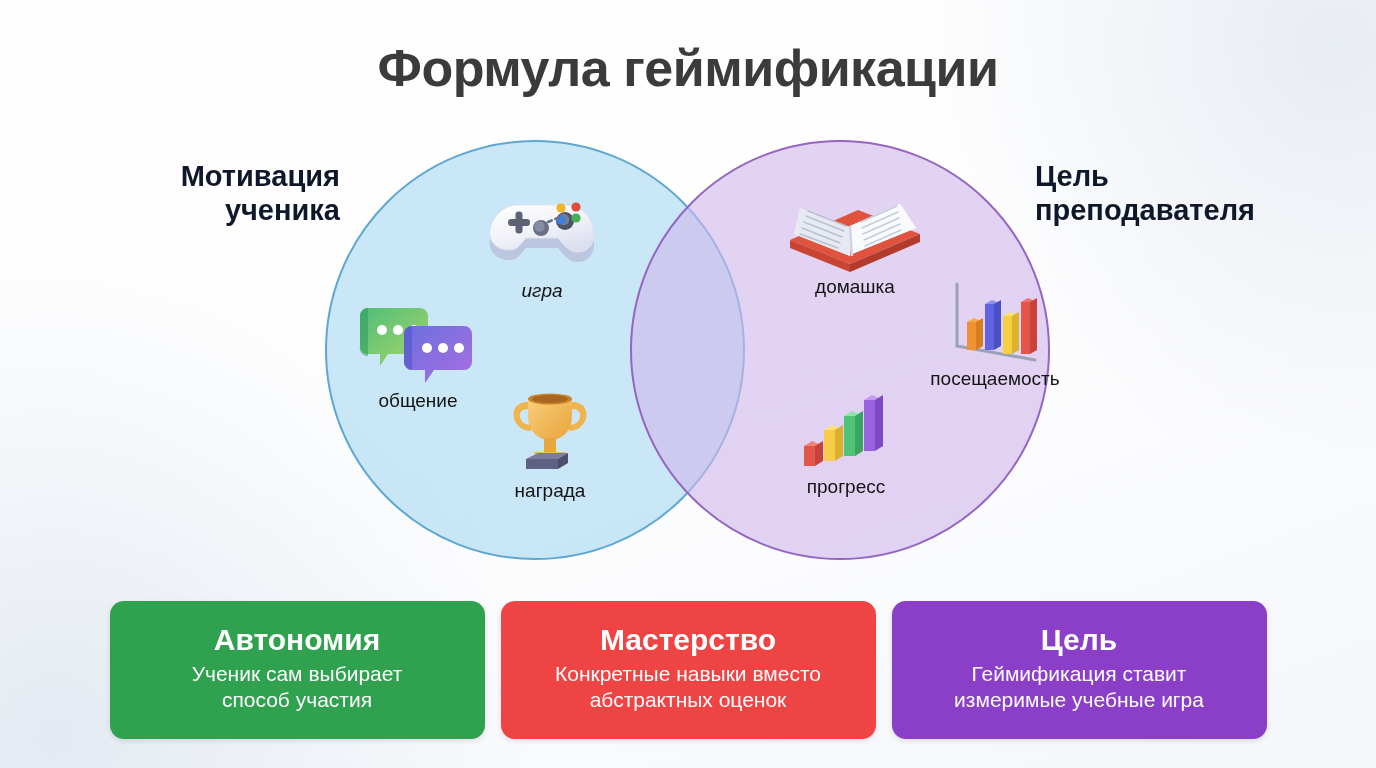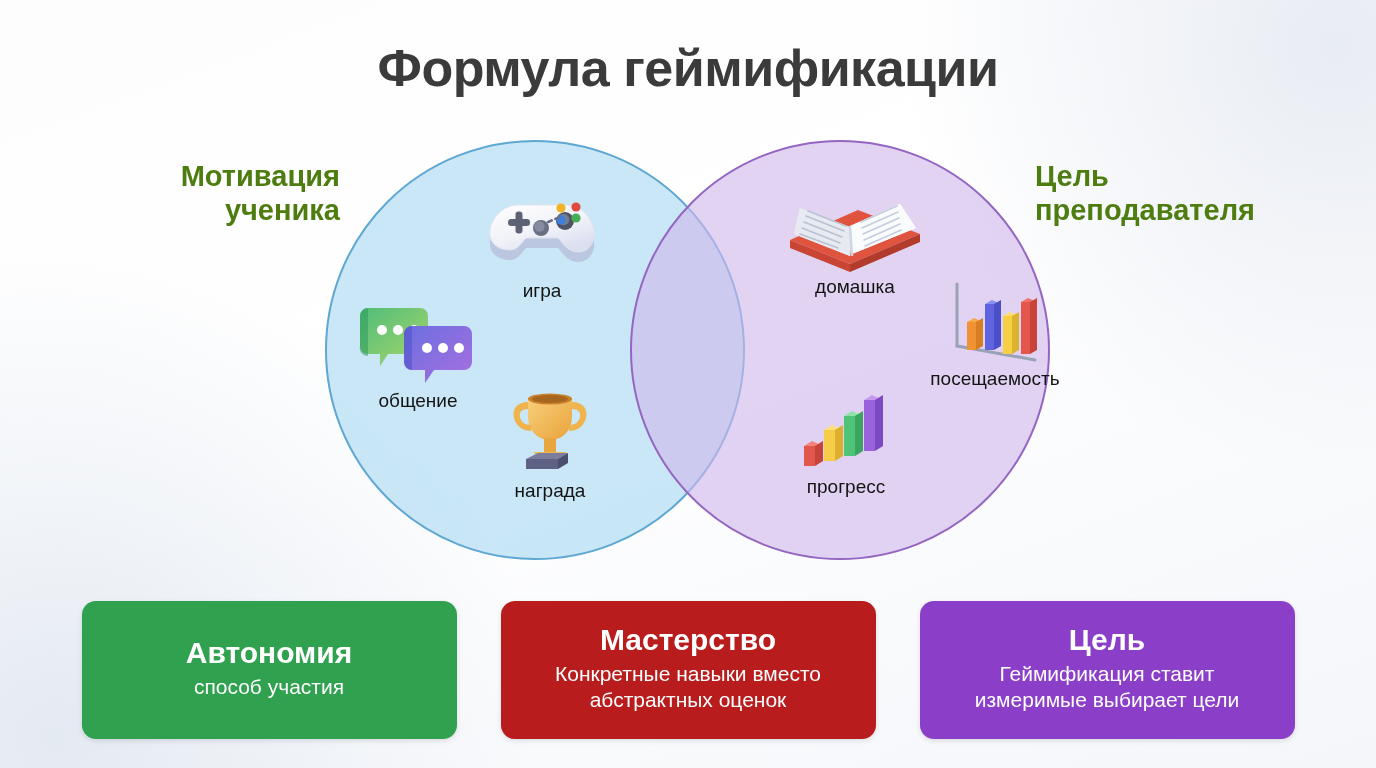--- a/index.html
+++ b/index.html
@@ -39,48 +39,48 @@
   }
   .circle-right {
     left:630px;
     background:rgba(208,184,236,0.62);
     border:2px solid #9466c2;
   }
 
   .side-label {
     position:absolute;
     font-size:29px; font-weight:700; line-height:1.16;
-    color:#4d7c0f;
+    color:#0f172a;
   }
   .side-label.left  { left:40px;  top:160px; width:300px; text-align:right; }
   .side-label.right { left:1035px; top:160px; width:320px; text-align:left; }
 
   
   .node { position:absolute; text-align:center; }
   .node .cap {
     font-size:19px; color:#141414; white-space:nowrap;
     margin-top:2px; font-weight:400;
   }
   .node .art { height:86px; display:flex; align-items:flex-end; justify-content:center; }
 
-  .n-game     { left:462px; top:192px; width:160px; }
+  .n-game     { left:462px; top:192px; width:160px;font-style:italic; }
   .n-chat     { left:338px; top:302px; width:160px; }
   .n-trophy   { left:470px; top:392px; width:160px; }
   .n-gamif    { left:605px; top:300px; width:180px; }
   .n-book     { left:765px; top:188px; width:180px; }
   .n-attend   { left:900px; top:280px; width:190px;text-align:center; }
   .n-progress { left:751px; top:388px; width:190px; }
 
   .n-gamif .cap { font-size:20px; }
   .n-attend .cap, .n-progress .cap { font-size:19px; }
 
   
   .cards {
     position:absolute; left:0; top:601px; width:1376px; height:142px;
-    display:flex; justify-content:center; gap:44px;
+    display:flex; justify-content:center; gap:16px;
   }
   .card {
     width:375px; height:138px; border-radius:14px;
     display:flex; flex-direction:column; align-items:center; justify-content:center;
     color:#ffffff; padding:6px 14px 10px;
     box-shadow:0 2px 5px rgba(40,40,60,0.13);
   }
   .card .c-title {
     font-size:30px; font-weight:700; line-height:1.1; margin-bottom:5px;
   }
@@ -296,32 +296,33 @@
     </div>
     <div class="cap">прогресс</div>
   </div>
 </div>
 
 <div class="cards">
 
   <div class="card" style="background:#2fa14f">
     <div class="c-title">Автономия</div>
     <div class="c-desc">
+      <div>Ученик сам выбирает</div>
       <div>способ участия</div>
     </div>
   </div>
 
-  <div class="card" style="background:#b91c1c">
+  <div class="card" style="background:#ef4444">
     <div class="c-title">Мастерство</div>
     <div class="c-desc">
       <div>Конкретные навыки вместо</div>
       <div>абстрактных оценок</div>
     </div>
   </div>
 
   <div class="card" style="background:#8b3fc9">
     <div class="c-title">Цель</div>
     <div class="c-desc">
       <div>Геймификация ставит</div>
-      <div>измеримые выбирает цели</div>
+      <div>измеримые учебные игра</div>
     </div>
   </div>
 </div>
 
 </body></html>

